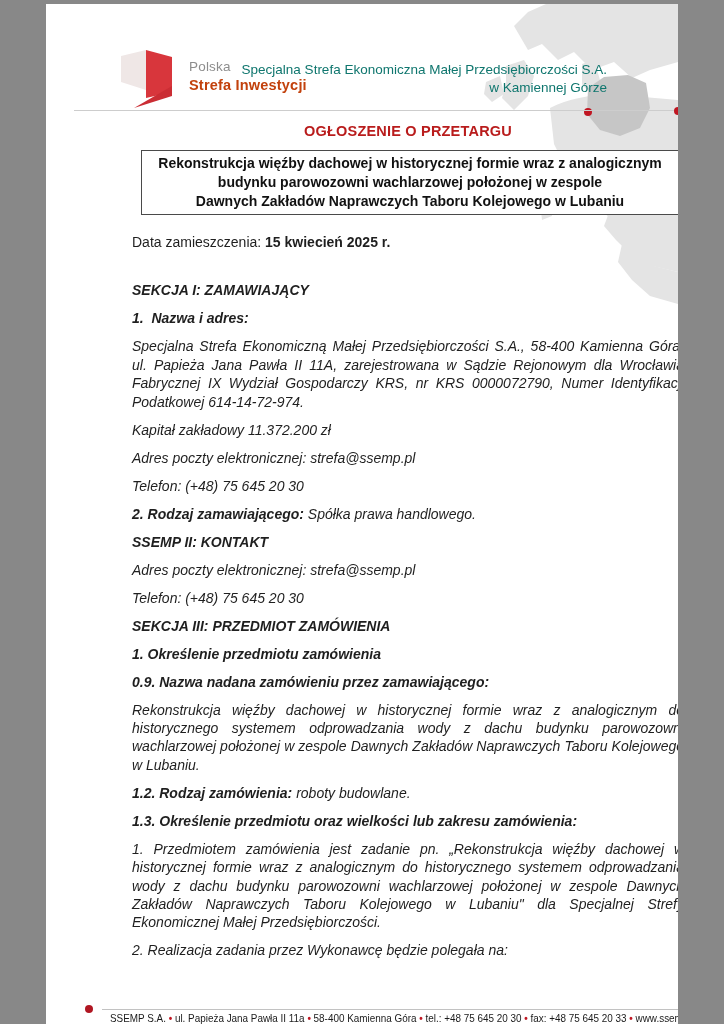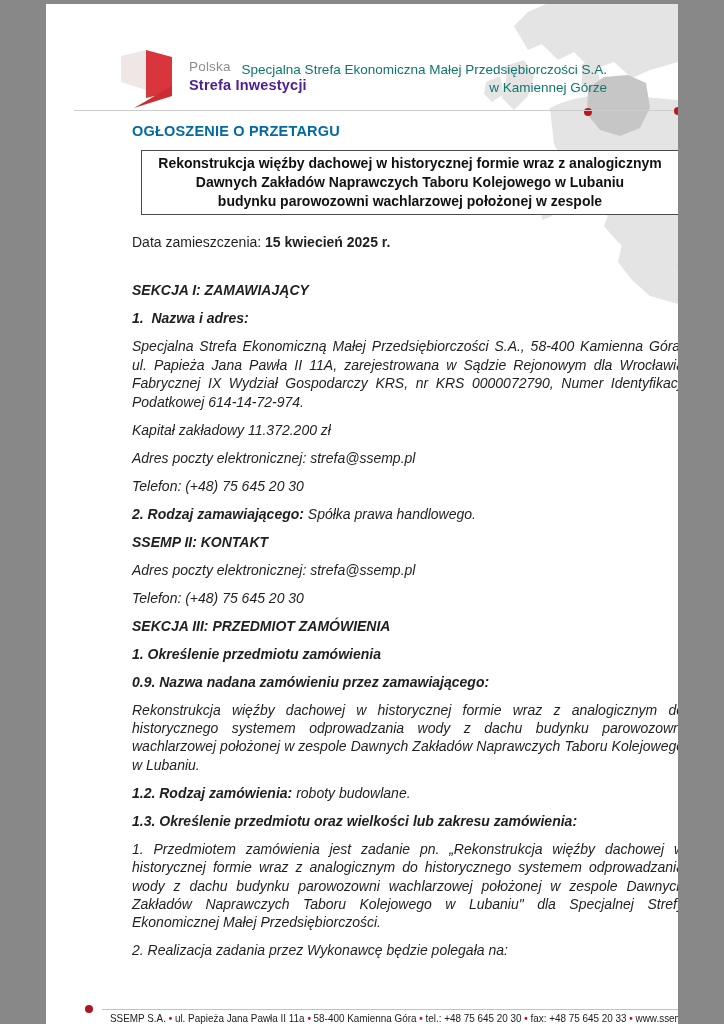--- a/index.html
+++ b/index.html
@@ -7,27 +7,27 @@
     position:relative;width:632px;height:1024px;margin:4px auto;
     background:#ffffff;overflow:hidden;
     font-family:"Liberation Sans",sans-serif;color:#1f1f1f;
   }
   
   .map{position:absolute;right:0;top:0;width:224px;height:310px;}
   
   .flag{position:absolute;left:73px;top:46px;width:55px;height:62px;}
   .logo-text{position:absolute;left:143px;top:55px;}
   .logo-word1{font-size:13.5px;color:#8d8d8d;letter-spacing:.2px;margin:0 0 3px;}
-  .logo-word2{font-size:14.5px;font-weight:bold;color:#4c1d95;letter-spacing:.2px;margin:0;}
+  .logo-word2{font-size:14.5px;font-weight:bold;color:#c2410c;letter-spacing:.2px;margin:0;}
   .org{position:absolute;top:57px;right:71px;text-align:right;font-size:13.5px;color:#0f766e;line-height:17.5px;}
   .divider{position:absolute;left:28px;top:106px;width:603px;height:1px;background:#cdcdcd;}
   .divider-dot{position:absolute;left:628px;top:103px;width:8px;height:8px;border-radius:50%;}
   
   .content{position:absolute;left:86px;top:118px;width:552px;}
-  .doc-title{font-size:14.5px;font-weight:bold;text-align:left;letter-spacing:.2px;line-height:18.4px;margin:0 0 9.6px;color:#0369a1;}
+  .doc-title{font-size:14.5px;font-weight:bold;text-align:center;letter-spacing:.2px;line-height:18.4px;margin:0 0 9.6px;color:#b91c1c;}
   .notice-box{border:1px solid #4a4a4a;background:#fff;margin:0 5px 18px 9px;padding:3px 6px;
               text-align:center;font-weight:bold;font-size:14px;line-height:19px;color:#111;}
   .date-line{font-size:14px;line-height:18.4px;margin:0 0 30px;}
   .date-line b{font-weight:bold;}
   .block{font-size:14px;line-height:18.4px;margin:0 0 9.6px;font-style:italic;}
   .heading{font-weight:bold;}
   .labeled b{font-weight:bold;}
   .justify{text-align:justify;}
   
   .footer-line{position:absolute;left:56px;top:1005px;width:646px;height:1px;background:#c2c2c2;}
@@ -77,22 +77,22 @@
     <div>Specjalna Strefa Ekonomiczna Małej Przedsiębiorczości S.A.</div>
     <div>w Kamiennej Górze</div>
   </div>
   <div class="divider"></div>
   <div class="divider-dot" style="background:#c01622;"></div>
 
   <div class="content">
     <div class="doc-title">OGŁOSZENIE O PRZETARGU</div>
     <div class="notice-box">
         <div>Rekonstrukcja więźby dachowej w historycznej formie wraz z analogicznym</div>
+        <div>budynku parowozowni wachlarzowej położonej w zespole</div>
         <div>Dawnych Zakładów Naprawczych Taboru Kolejowego w Lubaniu</div>
-        <div>budynku parowozowni wachlarzowej położonej w zespole</div>
       </div>
     <div class="date-line">
       <span>Data zamieszczenia: </span><b>15 kwiecień 2025 r.</b>
     </div>
     <div>
         <div class="block heading">SEKCJA I: ZAMAWIAJĄCY</div>
         <div class="block heading">1.&nbsp; Nazwa i adres:</div>
         <div class="block paragraph justify">Specjalna Strefa Ekonomiczną Małej Przedsiębiorczości S.A., 58-400 Kamienna Góra, ul. Papieża Jana Pawła II 11A, zarejestrowana w Sądzie Rejonowym dla Wrocławia Fabrycznej IX Wydział Gospodarczy KRS, nr KRS 0000072790, Numer Identyfikacji Podatkowej 614-14-72-974.</div>
         <div class="block paragraph">Kapitał zakładowy 11.372.200 zł</div>
         <div class="block paragraph">Adres poczty elektronicznej: strefa@ssemp.pl</div>

